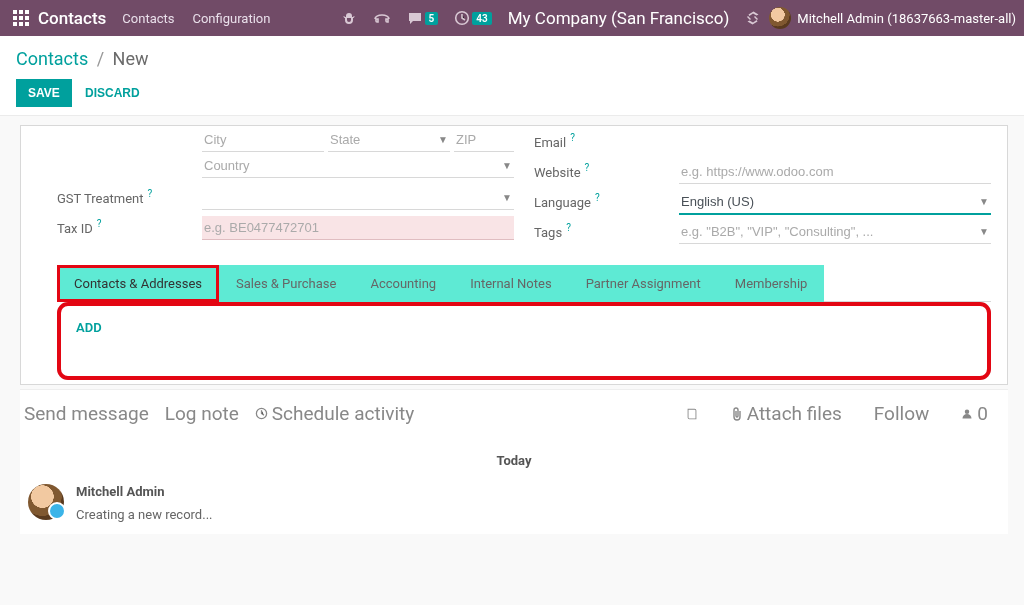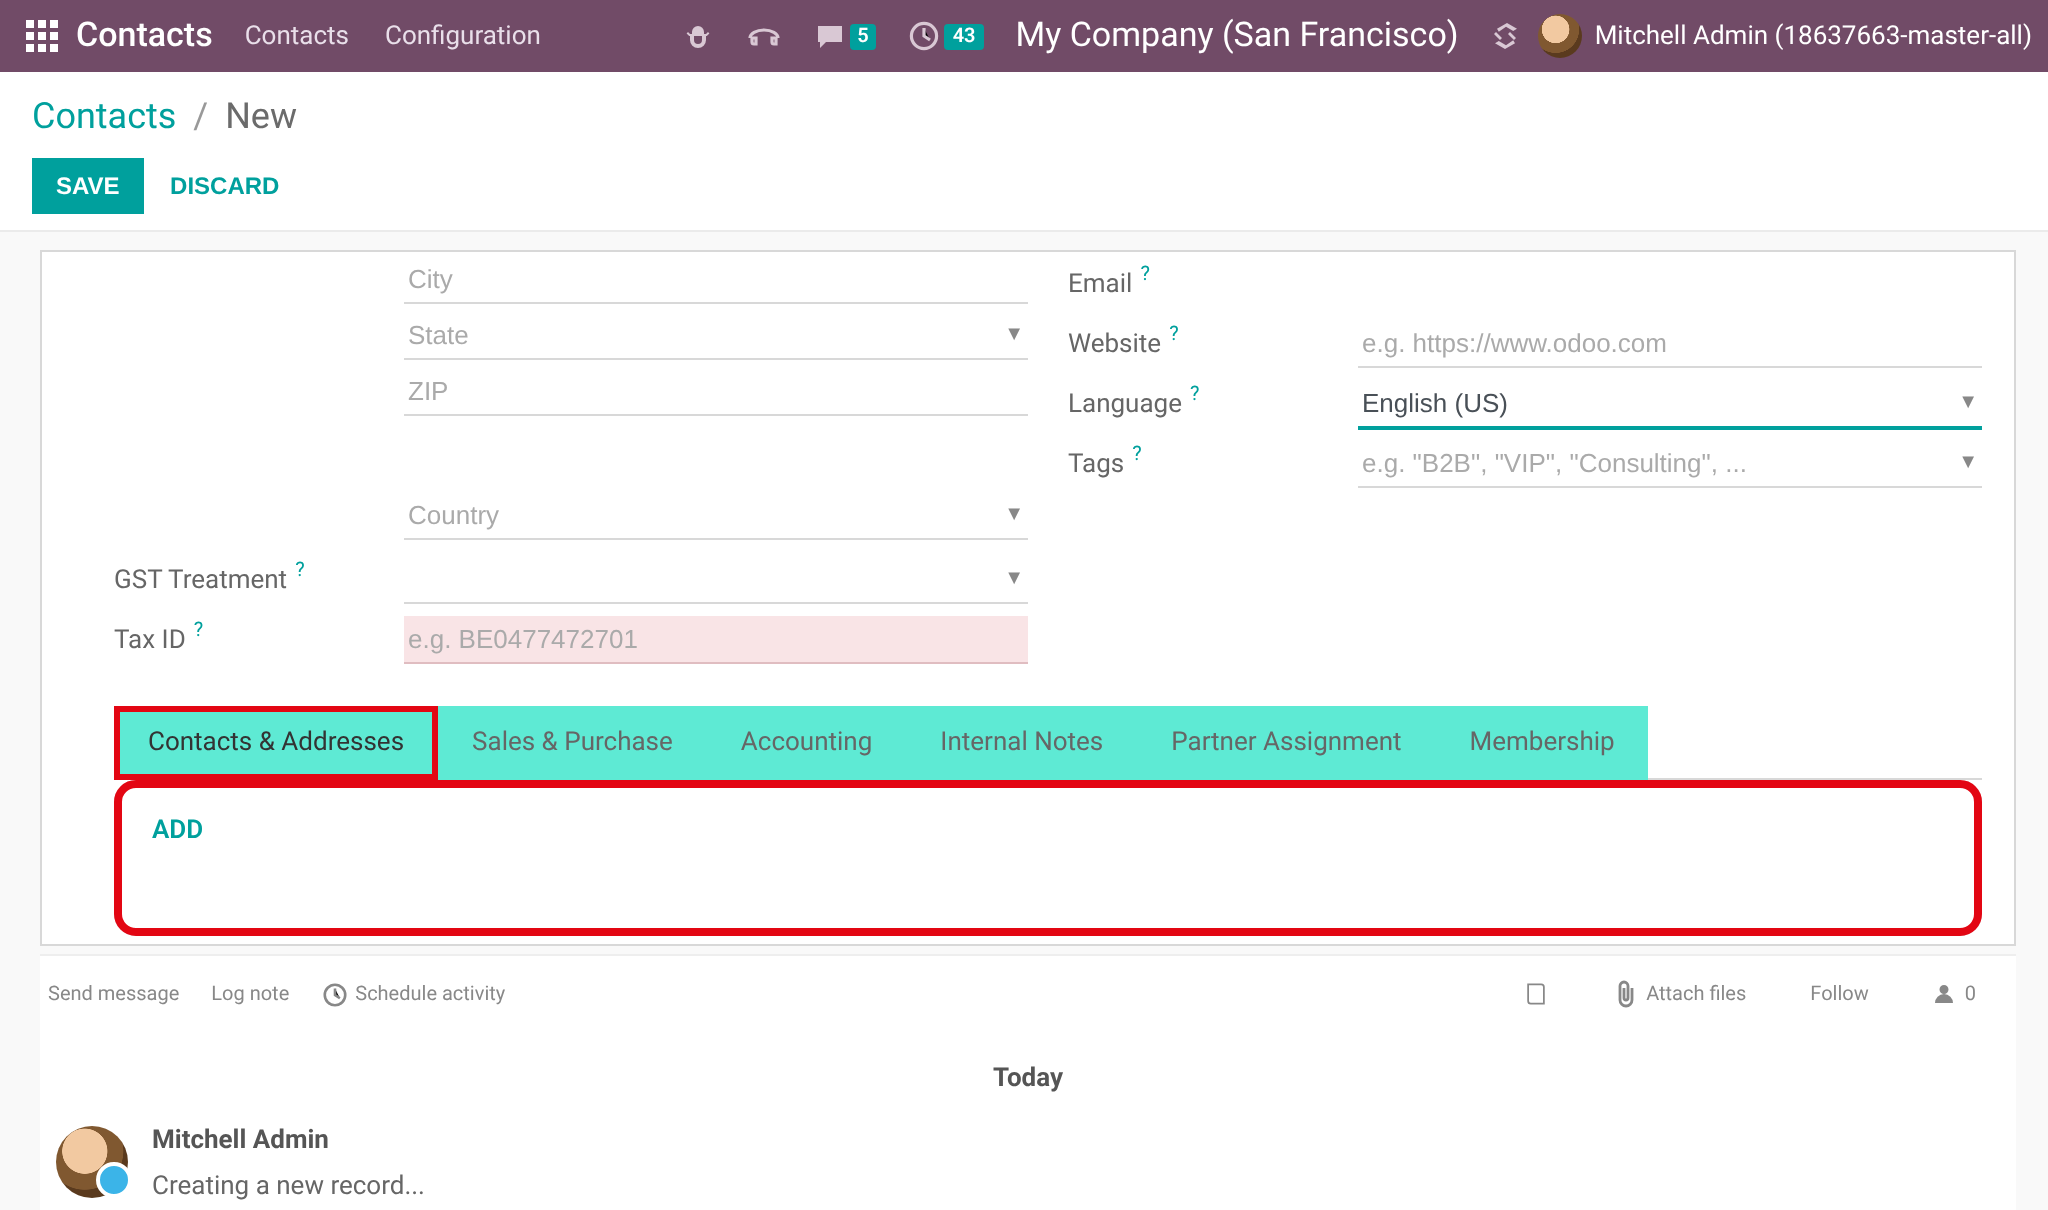--- a/index.html
+++ b/index.html
@@ -41,36 +41,36 @@
 .help-q { color: #00a09d; font-size: 10px; margin-left: 4px; position: relative; top: -3px; cursor: help; }
 .field-input-wrap { flex: 1; display: flex; gap: 4px; }
 .plain-input { width: 100%; border: none; border-bottom: 1px solid #d8d8d8; padding: 4px 2px; font-size: 13px; outline: none; background: transparent; color: #495057; }
 .plain-input::placeholder { color: #aaa; }
 .sel-input { position: relative; flex: 1; }
 .sel-input .plain-input { padding-right: 16px; }
 .sel-caret { position: absolute; right: 2px; top: 6px; font-size: 10px; color: #888; pointer-events: none; }
 .req-input { background: #f9e4e6; border-bottom: 1px solid #e0bdc1; }
 .lang-input { border-bottom: 2px solid #00a09d; }
 .addr-grid { display: flex; flex-direction: column; gap: 2px; margin-left: 145px; }
-.addr-row { display: flex; gap: 4px; flex-direction: column; }
+.addr-row { display: flex; gap: 4px; }
 .addr-row .sel-input, .addr-row .inp { flex: 1; }
 .inp { position: relative; }
 
 
 .tabs { display: flex; border-bottom: 1px solid #d8d8d8; margin: 8px 16px 0 36px; }
 .tab { padding: 10px 16px; font-size: 13px; color: #666; cursor: pointer; border: 1px solid transparent; border-bottom: none; position: relative; top: 1px; background: #5eead4; }
 .tab.active { border-color: #d8d8d8; border-bottom: 1px solid #fff; color: #333; }
 .tab.highlighted { outline: 3px solid #e30613; outline-offset: -3px; }
 .tab-content { margin: 0 16px 4px 36px; padding: 18px 18px 44px; border: 1px solid #d8d8d8; border-top: none; position: relative; }
 .tab-content.highlighted { outline: 4px solid #e30613; outline-offset: -4px; border-radius: 11px; }
 .add-link { color: #00a09d; font-size: 13px; font-weight: 600; cursor: pointer; }
 
 
 .chatter { background: #fff; margin: 0 0 0 20px; border-top: 1px solid #eee; padding: 12px 4px; }
-.chatter-top { display: flex; align-items: center; color: #888; font-size: 10px; justify-content: flex-end; }
+.chatter-top { display: flex; align-items: center; color: #888; font-size: 19px; justify-content: flex-end; }
 .chatter-top .ct-btn { margin-right: 16px; cursor: pointer; display: inline-flex; align-items: center; gap: 4px; }
 .chatter-top .ct-right { margin-left: auto; display: flex; align-items: center; gap: 16px; }
 .chatter-today { text-align: center; font-weight: 700; color: #555; margin: 28px 0 16px; font-size: 13px; }
 .chatter-msg { display: flex; align-items: flex-start; margin: 0 4px; }
 .chatter-avatar { width: 36px; height: 36px; border-radius: 50%; background: radial-gradient(circle at 40% 35%, #f2c9a1 0 35%, #805830 36% 60%, #5a3a1e 61% 100%); margin-right: 12px; position: relative; }
 .chatter-avatar::after { content:""; position:absolute; bottom:0; right:-2px; width:14px; height:14px; background:#3bb4e8; border:2px solid #fff; border-radius:50%; }
 .chatter-body .author { font-weight: 700; color: #555; margin-bottom: 8px; }
 .chatter-body .msg-text { color: #666; }
 
 svg { display: block; }

